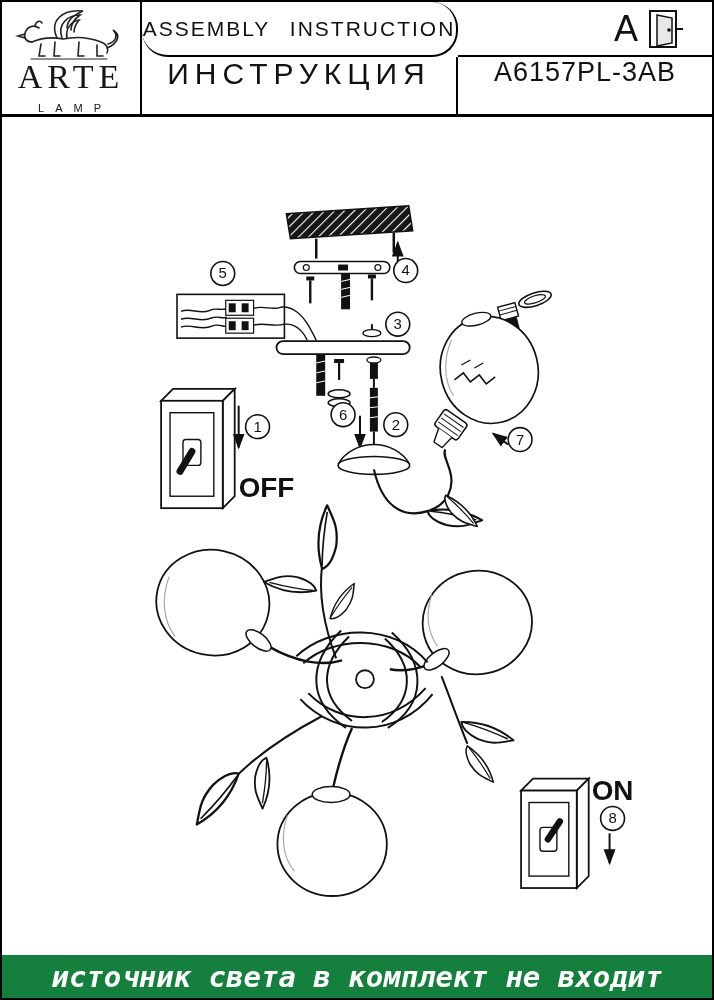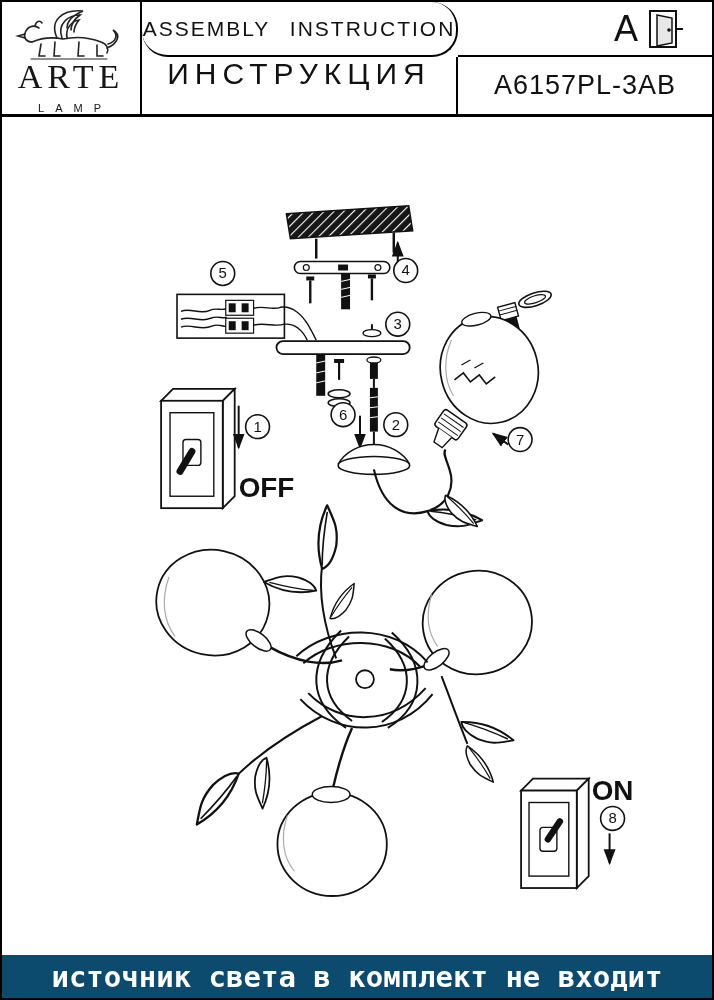--- a/index.html
+++ b/index.html
@@ -6,39 +6,39 @@
   html,body { width:714px; height:1000px; background:#fff; font-family:"Liberation Sans",sans-serif; }
   .page { position:relative; width:714px; height:1000px; background:#fff; border:2px solid #000; overflow:hidden; }
 
   
   .header { position:absolute; top:0; left:0; width:710px; height:115px; border-bottom:3px solid #000;
             display:grid; grid-template-columns:140px 316px 1fr; grid-template-rows:55px 1fr; }
   .logo-cell { grid-row:1/3; grid-column:1; border-right:2px solid #000; display:flex; flex-direction:column; align-items:center; justify-content:flex-start; padding-top:2px; }
   .cell-en   { grid-row:1; grid-column:2; border-right:2px solid #000; border-bottom:2px solid #000; display:flex; align-items:center; justify-content:center;border-radius:26px; }
   .cell-ru   { grid-row:2; grid-column:2; border-right:2px solid #000; display:flex; align-items:flex-start; justify-content:center; }
   .cell-type { grid-row:1; grid-column:3; border-bottom:2px solid #000; display:flex; align-items:center; justify-content:flex-end; padding-right:28px; gap:10px; }
-  .cell-model{ grid-row:2; grid-column:3; display:flex; align-items:center; justify-content:center; }
+  .cell-model{ grid-row:2; grid-column:3; display:flex; justify-content:center; }
 
   .brand-name { font-family:"Liberation Serif",serif; font-size:34px; letter-spacing:5px; color:#161616; line-height:1; margin-top:-2px; }
   .brand-sub  { font-size:11px; letter-spacing:11px; color:#161616; margin-top:8px; padding-left:8px; }
   .title-en   { font-size:21px; letter-spacing:2px; word-spacing:12px; color:#111; }
   .title-ru   { font-size:30px; letter-spacing:6px; color:#111; }
   .type-letter{ font-size:36px; color:#111; }
   .model      { font-size:27px; letter-spacing:1px; color:#111; }
 
   
   .diagram-wrap { position:absolute; top:115px; left:0; width:710px; height:842px; }
   .diagram { width:100%; height:100%; display:block; }
   .stepnum { font-family:"Liberation Sans",sans-serif; font-size:15px; fill:#111; text-anchor:middle; dominant-baseline:central; }
   .switch-label { font-family:"Liberation Sans",sans-serif; font-size:28px; font-weight:bold; fill:#111; text-anchor:middle; }
 
   
-  .footer { position:absolute; left:0; bottom:0; width:710px; height:43px; background:#0c4a6e; color:#fff;
+  .footer { position:absolute; left:0; bottom:0; width:710px; height:43px; background:#15803d; color:#fff;
             display:flex; align-items:center; justify-content:center;
-            font-family:"DejaVu Sans Mono",monospace; font-weight:bold; font-size:29px; letter-spacing:0; }
+            font-family:"DejaVu Sans Mono",monospace; font-weight:bold; font-size:29px; letter-spacing:0;font-style:italic; }
 </style>
 </head>
 <body>
 
 <div class="page">
 
   <div class="header">
 
     <div class="logo-cell">
       <svg width="132" height="58" viewBox="0 0 132 58">

